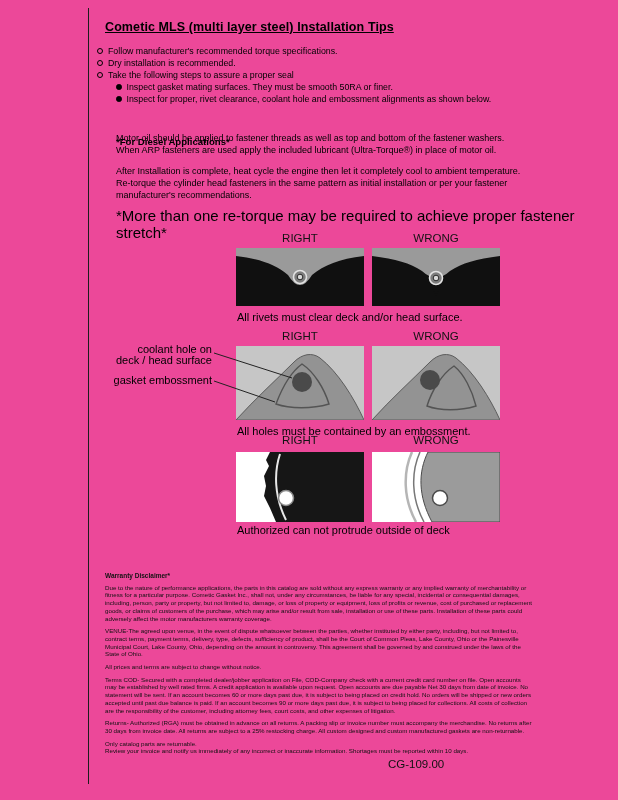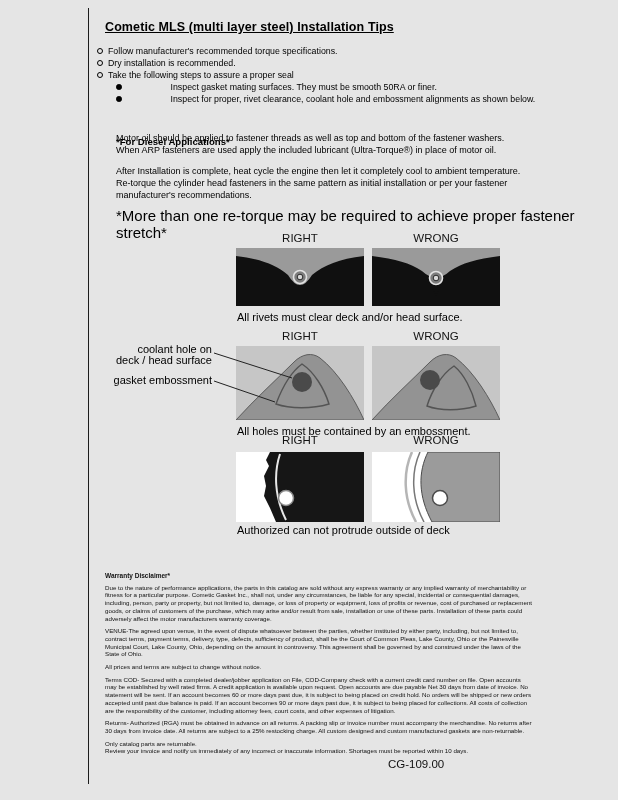--- a/index.html
+++ b/index.html
@@ -1,23 +1,23 @@
 <!DOCTYPE html>
 <html><head>
 <meta charset="utf-8">
 <style>
   html,body{margin:0;padding:0;background:#fff;}
-  .page{position:relative;width:618px;height:800px;background:#e5e5e5;
+  .page{position:relative;width:618px;height:800px;background:#ec4899;
         font-family:"Liberation Sans",sans-serif;color:#000;overflow:hidden;}
   .vline{position:absolute;left:88px;top:8px;width:1px;height:776px;background:#1c1c1c;}
   .title{position:absolute;left:105px;top:20px;font-size:12.5px;font-weight:bold;
          text-decoration:underline;letter-spacing:.1px;}
   .tips{position:absolute;left:97px;top:45px;width:440px;font-size:8.8px;}
   .tip-row{display:flex;align-items:center;height:12px;}
-  .tip-row.sub{padding-left:19px;gap:44px;}
+  .tip-row.sub{padding-left:19px;}
   .bullet{width:4px;height:4px;border:1px solid #000;border-radius:50%;margin-right:5px;flex:0 0 auto;}
   .bullet.filled{background:#000;width:3.5px;height:3.5px;}
   .diesel-heading{position:absolute;left:116px;top:116px;font-size:9.6px;font-weight:bold;margin-top:20px;}
   .para{position:absolute;left:116px;width:406px;font-size:9px;line-height:11.8px;}
   .note{position:absolute;left:116px;top:207px;font-size:15px;}
   .figures{position:absolute;left:0;top:228px;width:578px;height:334px;padding-left:48px;}
   .fig-header{position:absolute;width:128px;text-align:center;font-size:11.5px;color:#131313;}
   .fig-img{position:absolute;width:128px;font-size:0;line-height:0;}
   .fig-caption{position:absolute;left:237px;font-size:11px;line-height:11.5px;}
   .fig-label{position:absolute;font-size:11px;line-height:10.6px;text-align:right;width:116px;}

